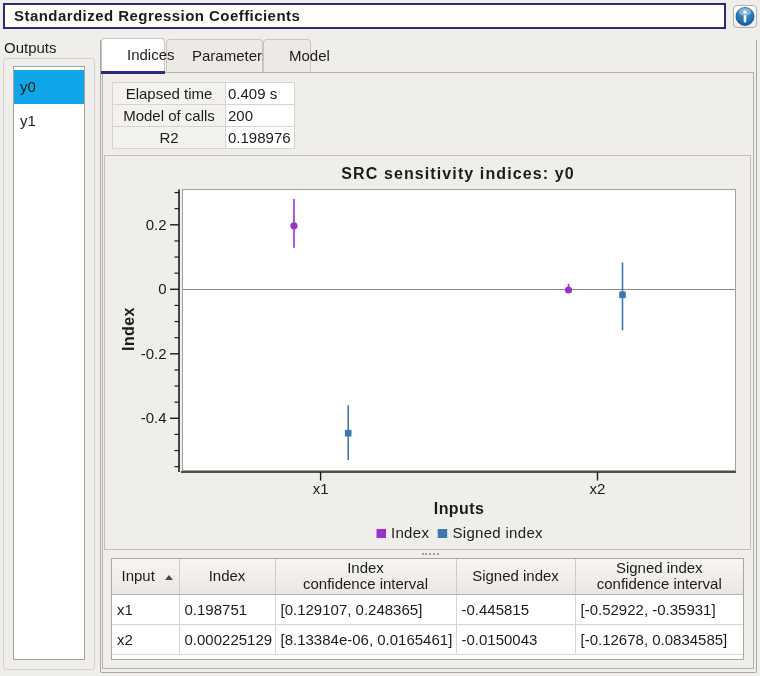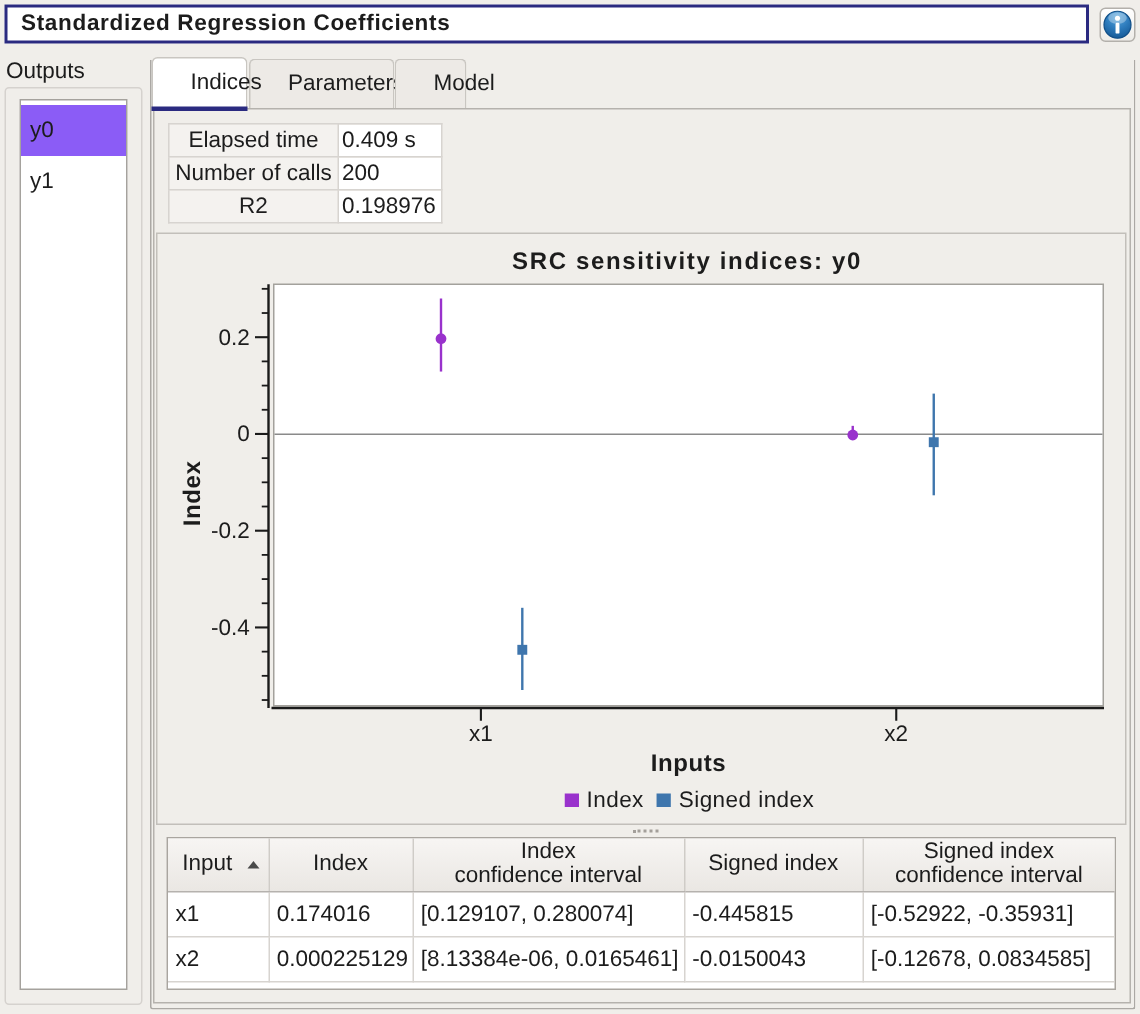--- a/index.html
+++ b/index.html
@@ -35,21 +35,21 @@
 #outframe {
   left:3px; top:58px; width:92px; height:612px;
   border:1px solid #d5d2ce; border-radius:3px;
 }
 #outlist {
   left:13px; top:66px; width:72px; height:594px;
   background:#ffffff;
   border:1px solid #a5a29d;
 }
 .listitem { position:absolute; left:0; right:0; height:34px; line-height:34px; padding-left:6px; }
-#item-y0 { top:3px; background:#8b5cf6; }
+#item-y0 { top:3px; background:#0ea5e9; }
 #item-y1 { top:37px; }
 
 .tab {
   position:absolute;
   border:1px solid #c9c6c1;
   border-bottom:none;
   border-radius:4px 4px 0 0;
   text-align:center;
   padding-left:25px;
 }
@@ -149,21 +149,21 @@
 <div class="abs" id="outerframe"></div>
 <div class="abs" id="pane"></div>
 <div class="abs" id="tabline"></div>
 <table class="abs" id="infotable">
   <tbody>
       <tr>
         <td class="k">Elapsed time</td>
         <td class="v">0.409 s</td>
       </tr>
   <tr>
-        <td class="k">Number of calls</td>
+        <td class="k">Model of calls</td>
         <td class="v">200</td>
       </tr>
   <tr>
         <td class="k">R2</td>
         <td class="v">0.198976</td>
       </tr>
 </tbody>
   </table>
 <div class="abs" id="graphframe"></div>
 <svg class="abs" id="plot" width="650" height="395" viewBox="0 0 650 395">
@@ -250,22 +250,22 @@
   <tbody>
         <tr>
     <th id="th-input">Input <span class="sortarrow"></span></th>
     <th>Index</th>
     <th>Index<br>confidence interval</th>
     <th>Signed index</th>
     <th>Signed index<br>confidence interval</th>
   </tr>
   <tr>
     <td>x1</td>
-          <td>0.174016</td>
-          <td>[0.129107, 0.280074]</td>
+          <td>0.198751</td>
+          <td>[0.129107, 0.248365]</td>
           <td>-0.445815</td>
           <td>[-0.52922, -0.35931]</td>
   </tr>
   <tr>
     <td>x2</td>
           <td>0.000225129</td>
           <td>[8.13384e-06, 0.0165461]</td>
           <td>-0.0150043</td>
           <td>[-0.12678, 0.0834585]</td>
   </tr>

